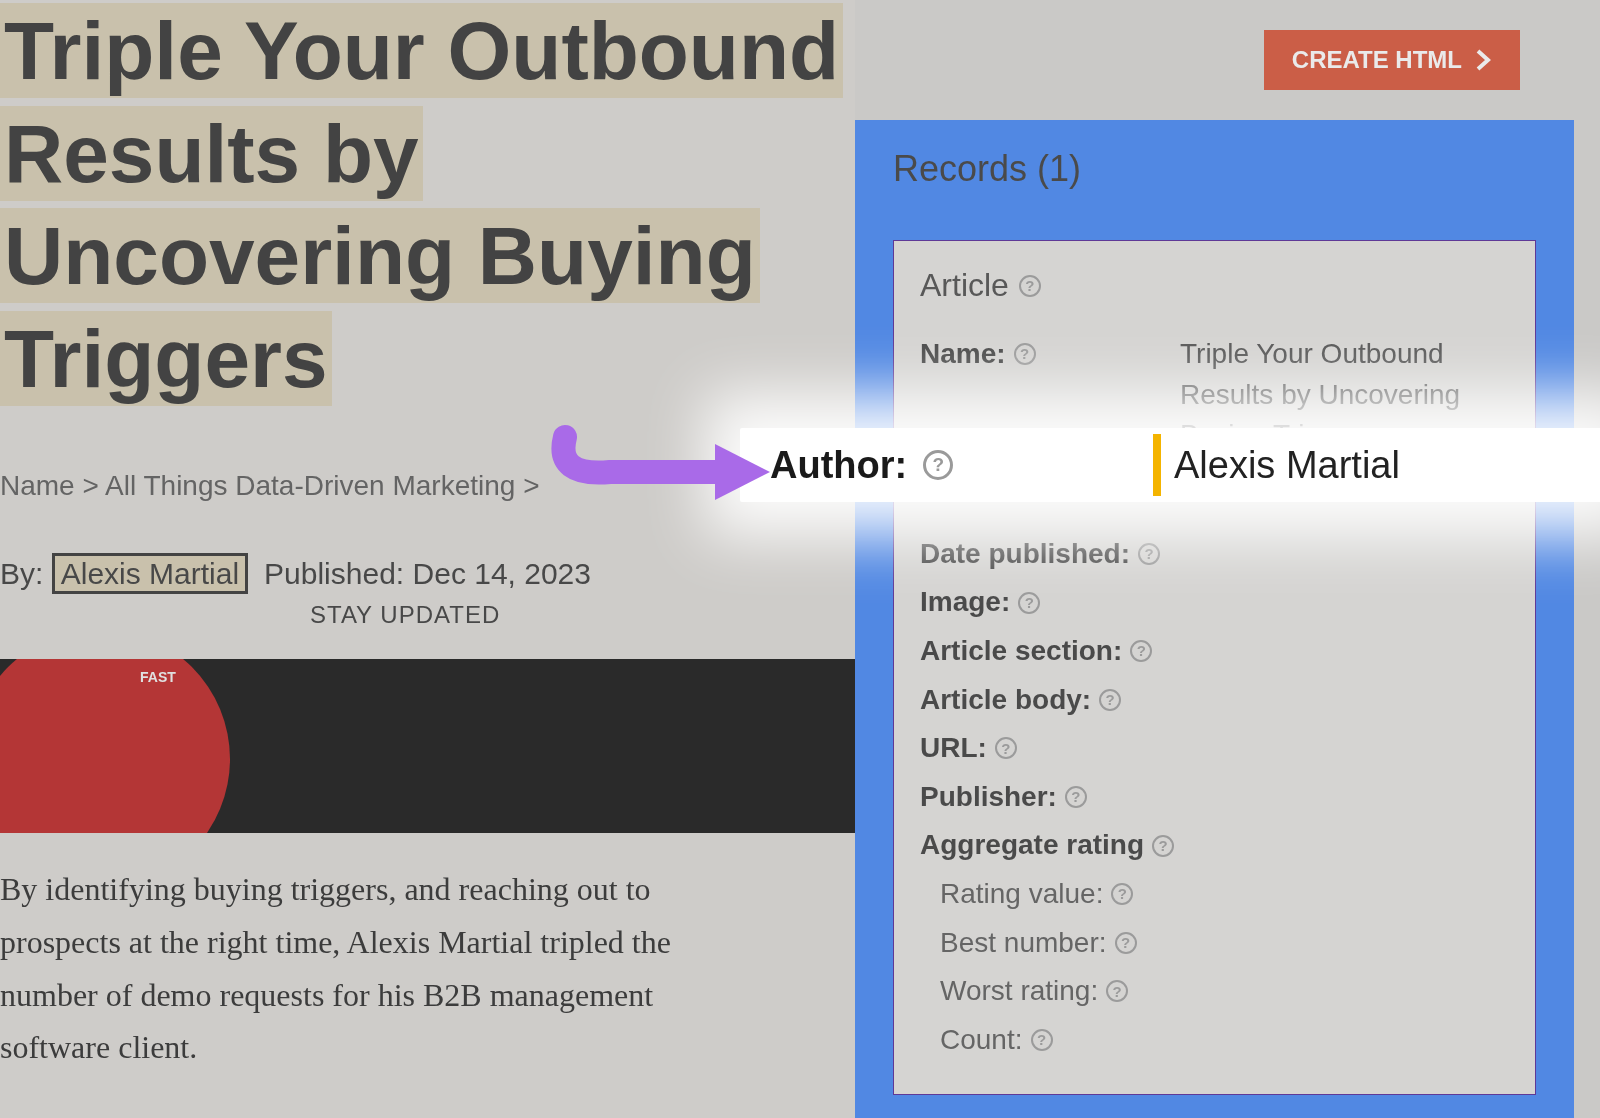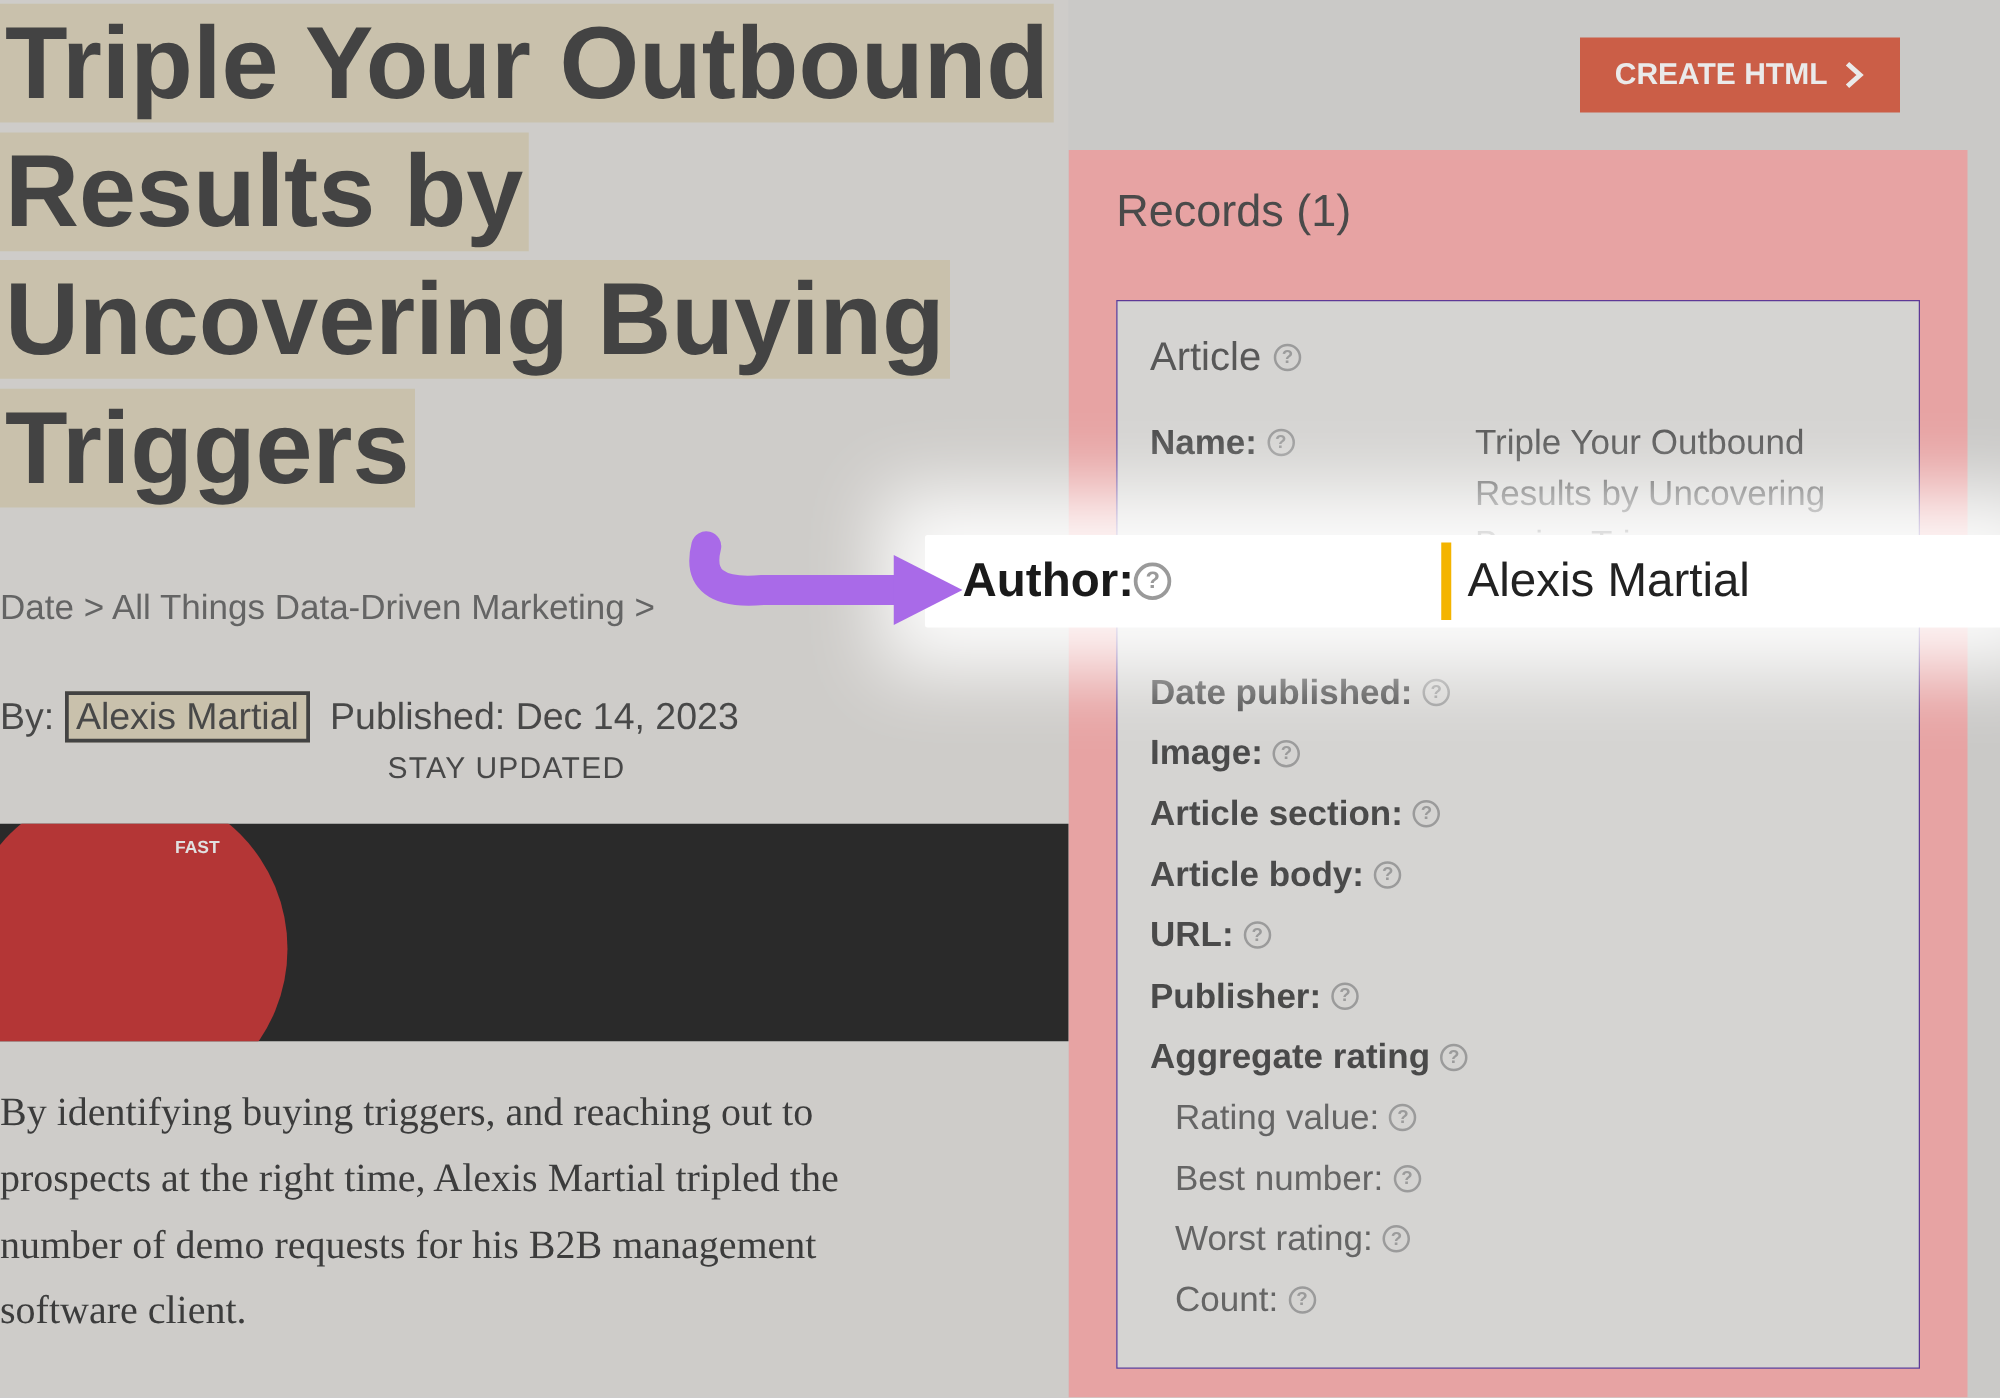--- a/index.html
+++ b/index.html
@@ -127,21 +127,21 @@
     cursor: pointer;
     border: none;
     justify-content: flex-end;
   }
   .records-area {
     position: absolute;
     left: 0;
     right: 26px;
     top: 120px;
     bottom: 0;
-    background: #fca5a5;
+    background: #3b82f6;
     padding: 28px 38px;
   }
   .records-heading {
     font-size: 36px;
     color: #333;
     font-weight: 400;
     margin-bottom: 50px;
   }
   .record-box {
     border: 1px solid #4c1d95;
@@ -208,20 +208,21 @@
     display: flex;
     align-items: center;
   }
   .highlight-label {
     font-size: 38px;
     font-weight: 800;
     color: #1a1a1a;
     margin-left: 30px;
     display: flex;
     align-items: center;
+    gap: 16px;
   }
   .highlight-label .help {
     width: 30px; height: 30px; font-size: 19px; border-width: 3px;
   }
   .highlight-bar {
     position: absolute;
     left: 413px;
     top: 6px;
     width: 8px;
     height: 62px;
@@ -252,21 +253,21 @@
 </style>
 </head>
 <body>
 
 <div class="left-col">
   <h1 class="title">
     <span>Triple Your Outbound Results by Uncovering Buying Triggers</span>
   </h1>
 
   <div class="breadcrumb">
-    <a href="#">Date</a>
+    <a href="#">Name</a>
     <span> &gt; </span>
     <a href="#">All Things Data-Driven Marketing</a>
     <span> &gt;</span>
   </div>
 
   <div class="byline-row">
     <div>
       <span>By:</span>
       <span class="author-box">Alexis Martial</span>
     </div>

